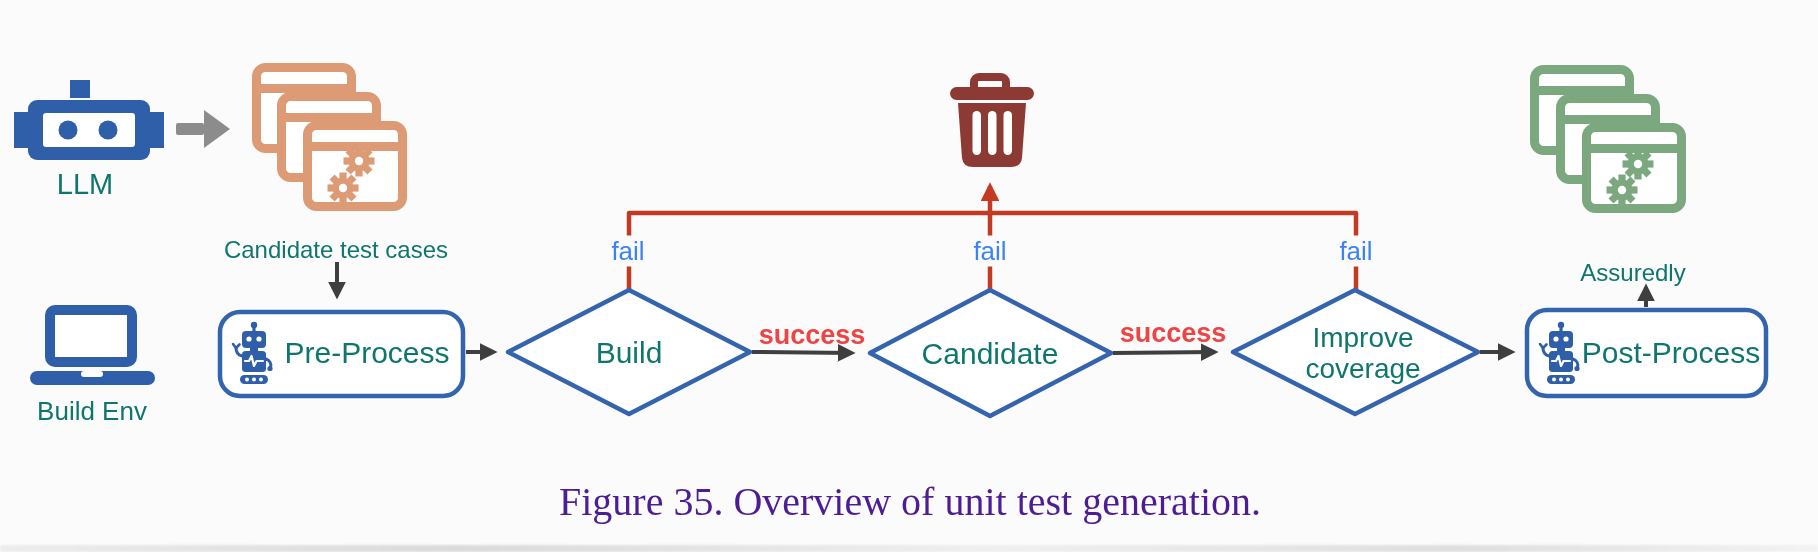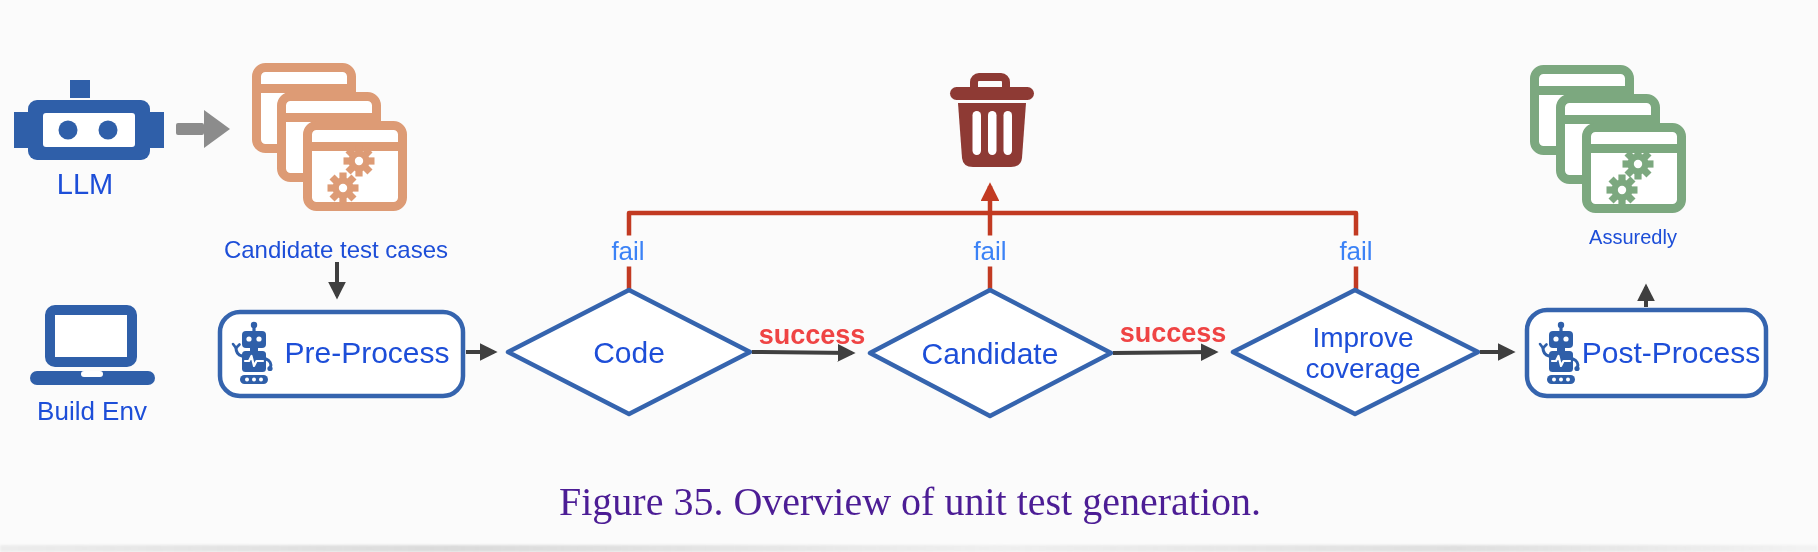--- a/index.html
+++ b/index.html
@@ -1,23 +1,23 @@
 <!DOCTYPE html>
 <html><head>
 <meta charset="utf-8">
 <style>
   html,body{margin:0;padding:0;}
   body{font-family:"Liberation Sans",sans-serif;background:#fff;}
   .canvas{position:relative;width:1818px;height:552px;background:#fbfbfb;overflow:hidden;}
   .canvas svg.scene{position:absolute;left:0;top:0;}
-  .lbl{position:absolute;transform:translate(-50%,-50%);white-space:nowrap;color:#1d4ed8;text-align:center;}
+  .lbl{position:absolute;transform:translate(-50%,-50%);white-space:nowrap;color:#0f766e;text-align:center;}
   .lbl-llm{font-size:29px;}
   .lbl-codeenv{font-size:26px;}
   .lbl-candidate{font-size:24px;}
-  .lbl-output{font-size:20px;line-height:27px;transform:translate(-50%,0);}
+  .lbl-output{font-size:24px;line-height:27px;transform:translate(-50%,0);margin-top:35px;}
   .lbl-node{font-size:30px;}
   .lbl-node2{font-size:28px;line-height:31px;margin-left:8px;}
   .lbl-fail{font-size:26px;font-weight:400;color:#3b82f6;background:#fbfbfb;padding:0 6px;}
   .lbl-success{font-size:27px;font-weight:700;color:#ef4444;}
   .caption{position:absolute;transform:translate(-50%,-50%);white-space:nowrap;
            font-family:"Liberation Serif",serif;font-size:40px;color:#4c1d95;}
   .bottom-strip{position:absolute;left:0;bottom:0;width:100%;height:7px;opacity:.55;filter:blur(1px);
     background:linear-gradient(to right,rgba(185,185,185,.4) 0%,rgba(160,160,160,.65) 25%,
                rgba(190,190,190,.35) 55%,rgba(165,165,165,.6) 80%,rgba(200,200,200,.3) 100%);}
 </style>
@@ -144,21 +144,21 @@
 
   <div class="lbl lbl-llm" style="left:85px;top:184px;">LLM</div>
   <div class="lbl lbl-codeenv" style="left:92px;top:411px;">Build Env</div>
   <div class="lbl lbl-candidate" style="left:336px;top:250px;">Candidate test cases</div>
 
   <div class="lbl lbl-output" style="left:1633px;top:224px;">
     <div>Assuredly</div>
   </div>
 
   <div class="lbl lbl-node" style="left:367px;top:353px;">Pre-Process</div>
-  <div class="lbl lbl-node" style="left:629px;top:353px;">Code</div>
+  <div class="lbl lbl-node" style="left:629px;top:353px;">Build</div>
   <div class="lbl lbl-node" style="left:990px;top:354px;">Candidate</div>
   <div class="lbl lbl-node2" style="left:1355px;top:353px;">
     <div>Improve</div>
     <div>coverage</div>
   </div>
   <div class="lbl lbl-node" style="left:1671px;top:353px;">Post-Process</div>
 
   <div class="lbl lbl-fail" style="left:628px;top:251px;">fail</div>
   <div class="lbl lbl-fail" style="left:990px;top:251px;">fail</div>
   <div class="lbl lbl-fail" style="left:1356px;top:251px;">fail</div>

